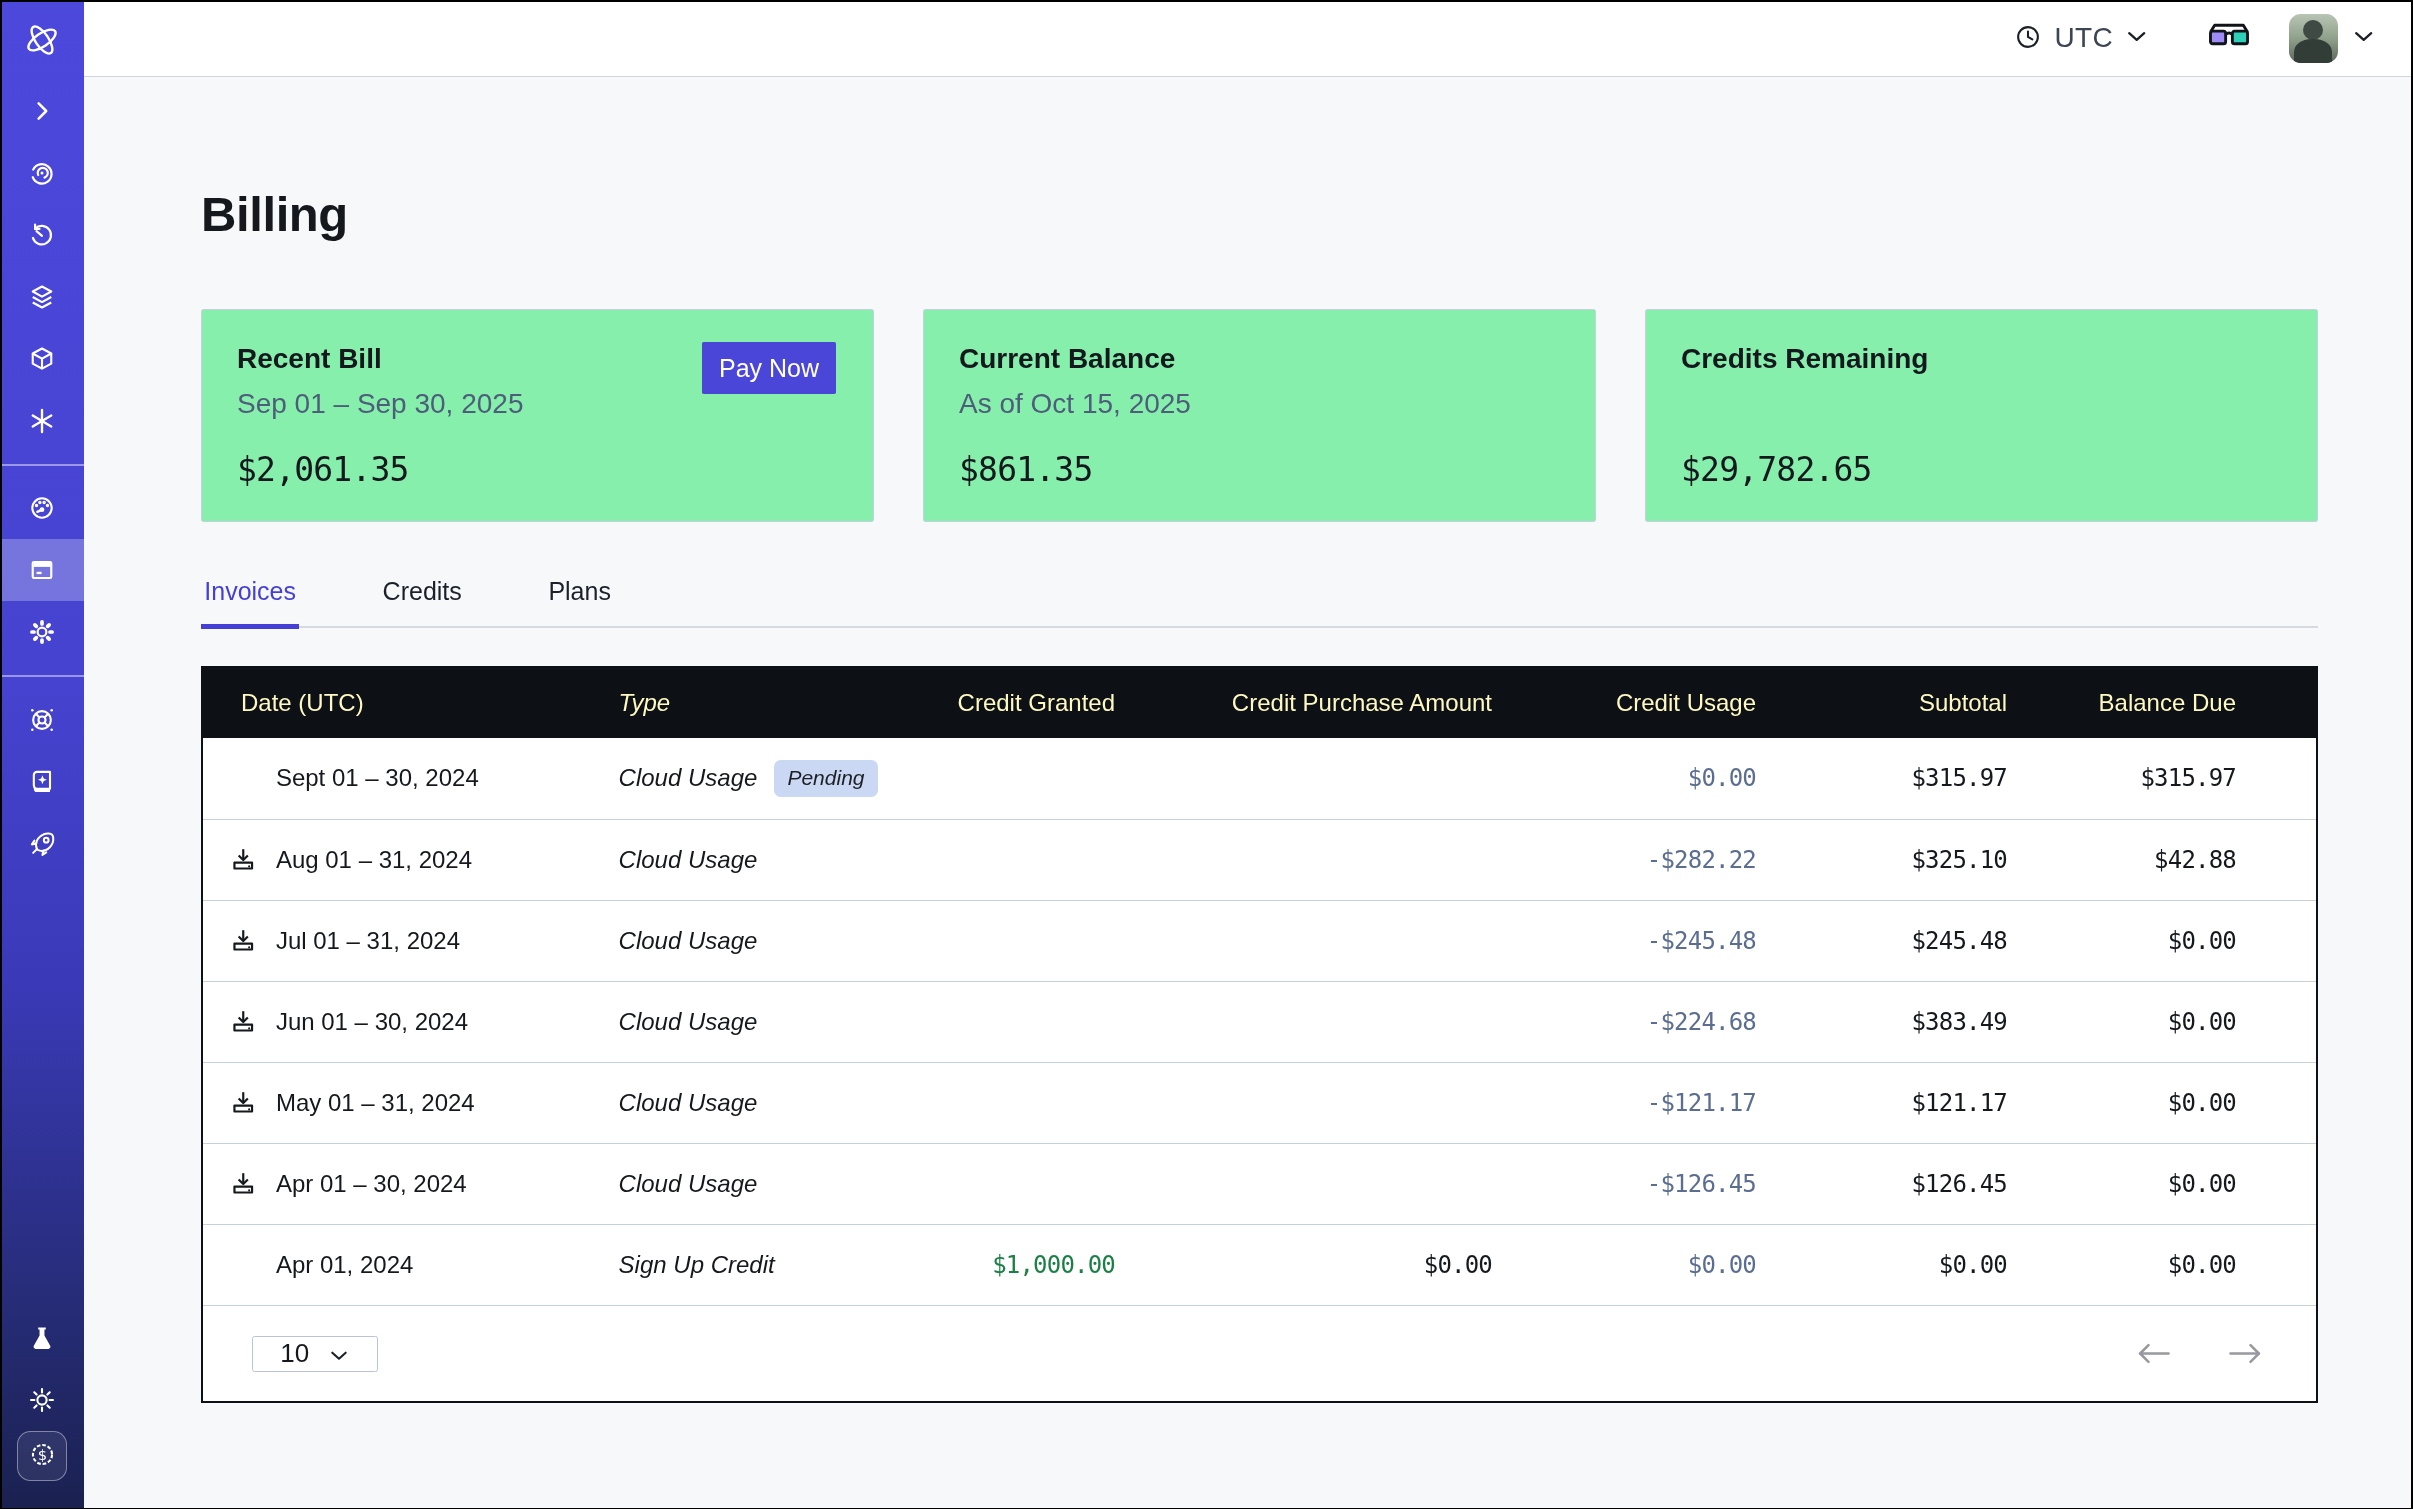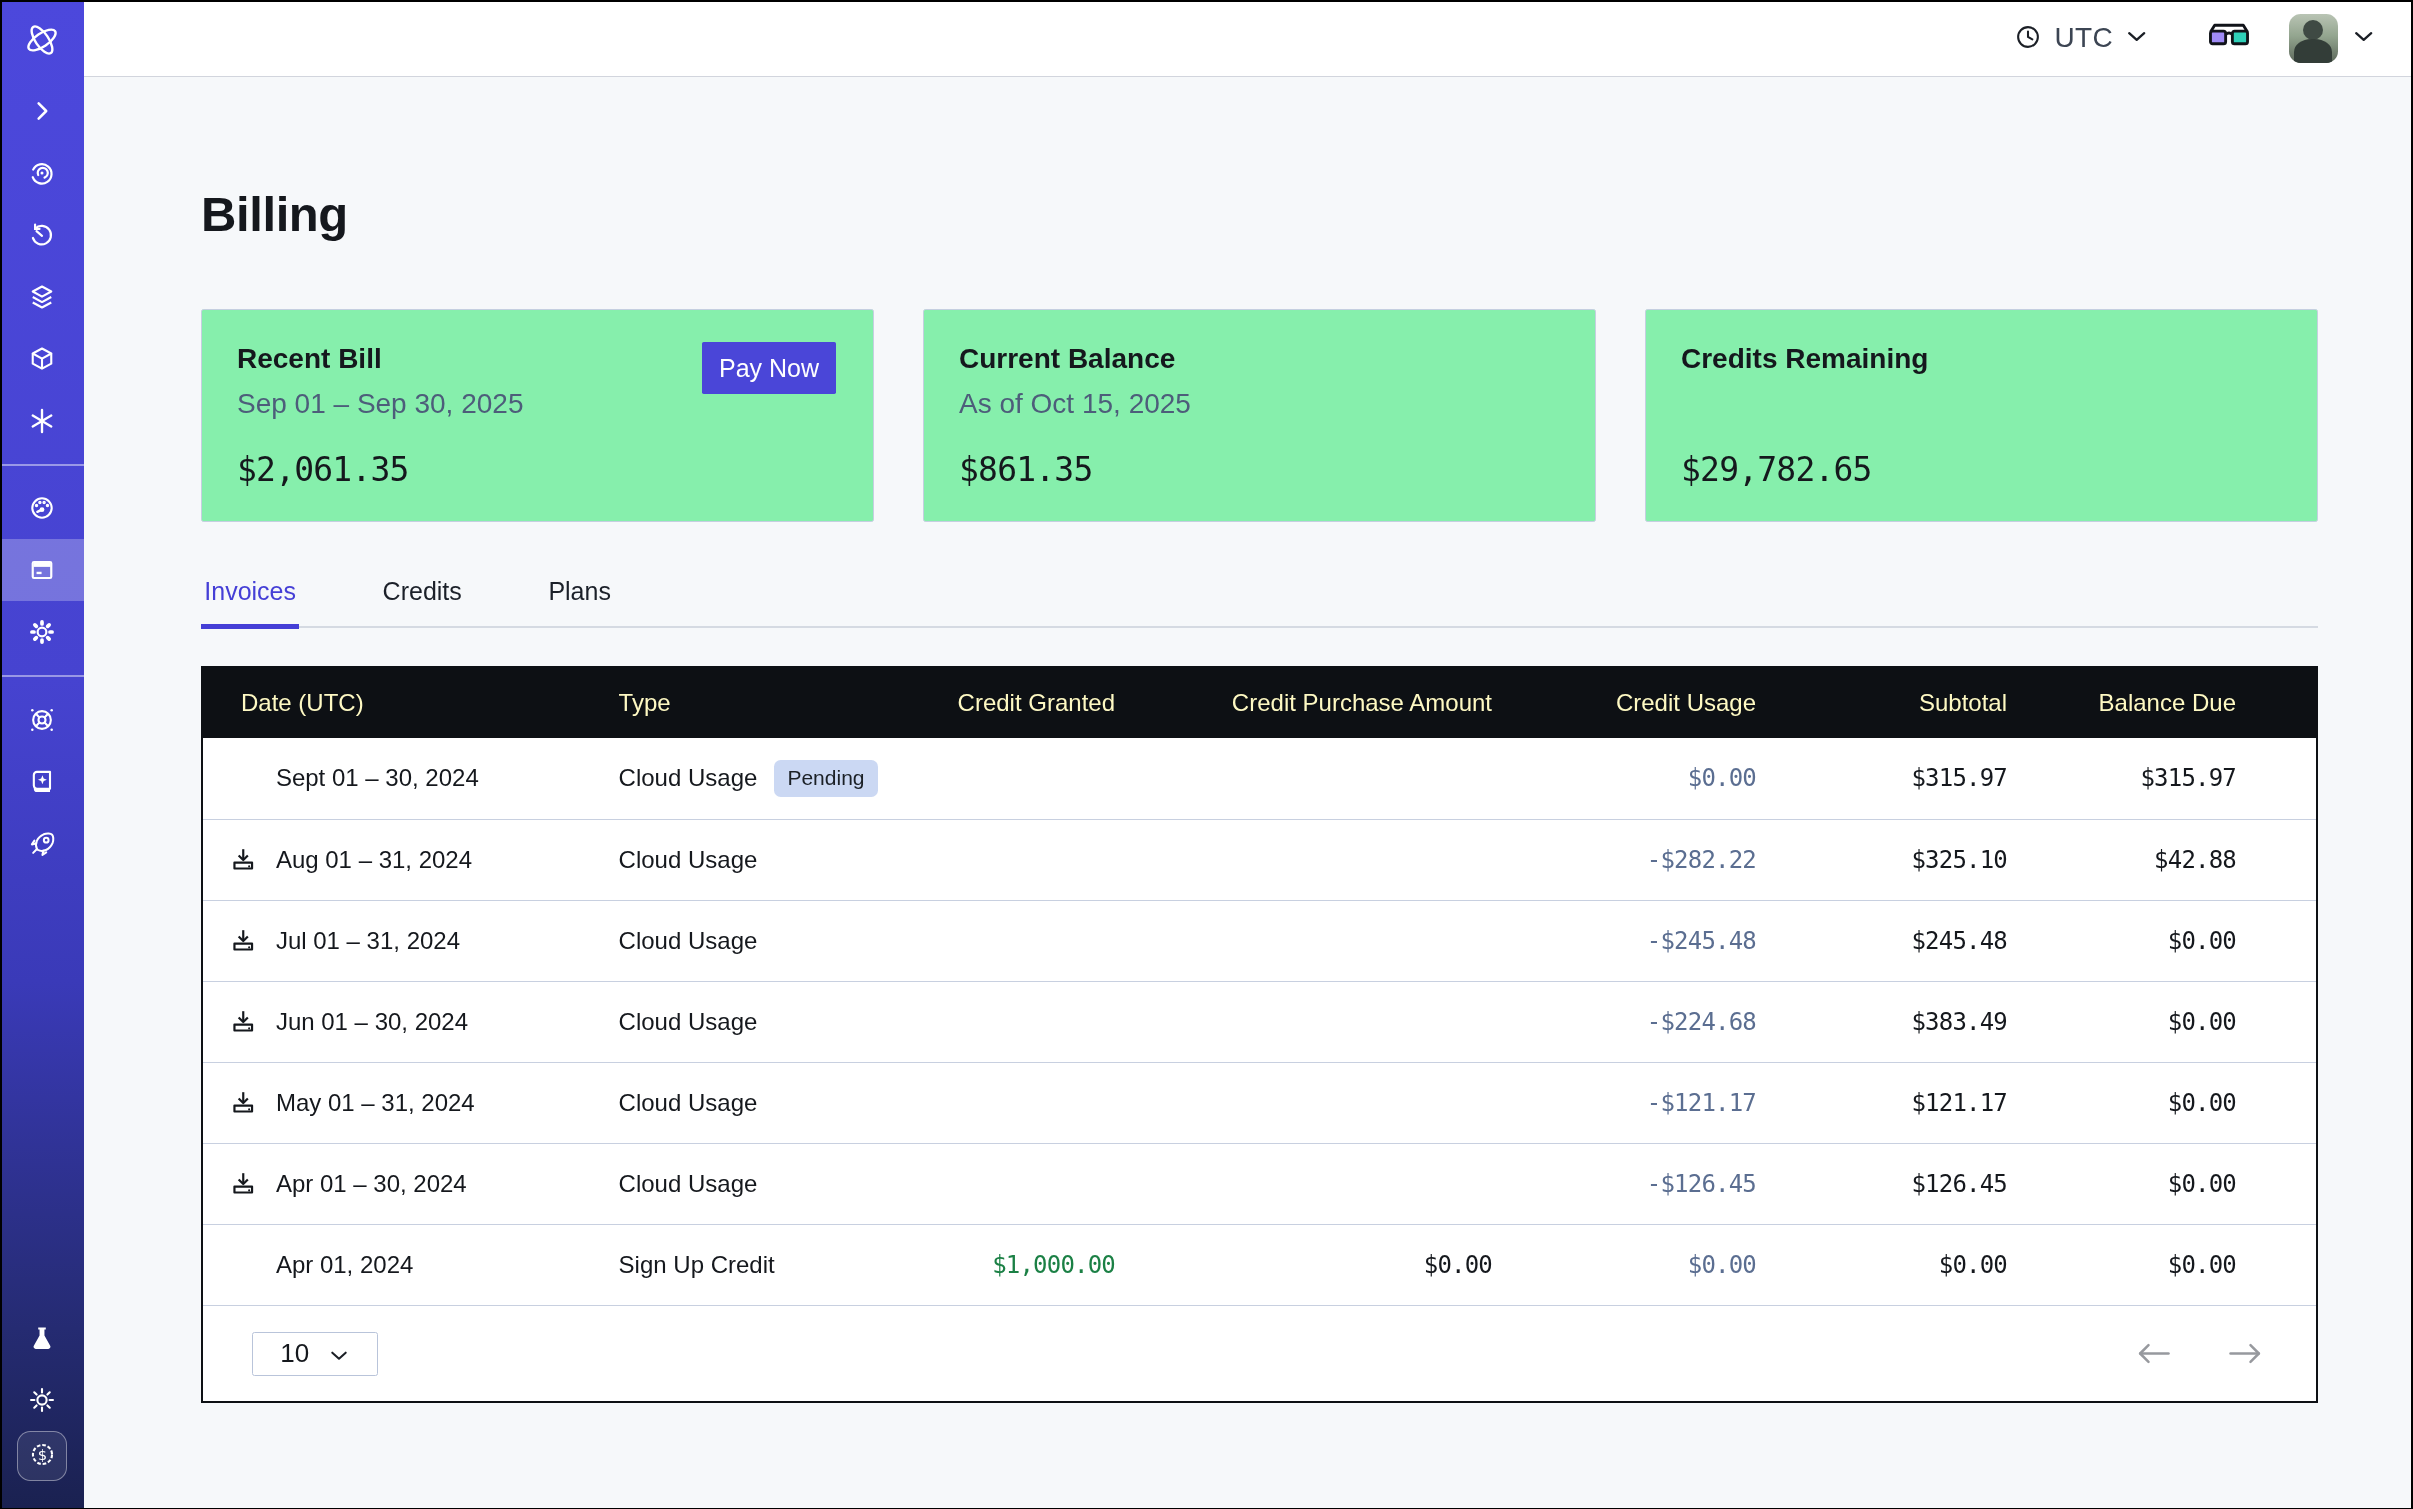--- a/index.html
+++ b/index.html
@@ -78,21 +78,21 @@
 
   
   .table-wrap { margin-top: 38px; border: 2.5px solid #0d1014; background: #fff; }
   table { width: 100%; border-collapse: collapse; table-layout: fixed; }
   thead th {
     background: #0d1014; color: #fef9c3; height: 70px; font-size: 24px; font-weight: 500; text-align: left;
   }
   td { height: 81px; font-size: 24px; color: #15181d; background: #fff; }
   tbody tr + tr td { border-top: 1.7px solid #c8d0e0; }
   .c1 { width: 393px; }
-  .c2 { width: 314px; padding-left: 22.6px; }
+  .c2 { width: 314px; padding-left: 22.6px; font-style: italic; }
   .c3 { width: 243px; text-align: right; padding-right: 38px; }
   .c4 { width: 377px; text-align: right; padding-right: 38px; }
   .c5 { width: 264px; text-align: right; padding-right: 38px; }
   .c6 { width: 251px; text-align: right; padding-right: 38px; }
   .c7 { text-align: right; padding-right: 80px; }
   th.c1 { padding-left: 38px; }
   .date-cell { display: flex; align-items: center; padding-left: 26px; gap: 18.4px; }
   .dl-slot { width: 28.5px; height: 28.5px; flex: 0 0 28.5px; display: flex; align-items: center; justify-content: center; }
   .dl-btn { cursor: pointer; display: flex; }
   .type-cell { display: flex; align-items: center; gap: 16.7px; }
@@ -102,21 +102,21 @@
   .mono { font-family: "DejaVu Sans Mono", monospace; letter-spacing: -0.8px; }
   .usage { color: #5b6e91; }
   .green { color: #1b8045; }
 
   
   .table-footer {
     height: 96px; border-top: 1.7px solid #c8d0e0; background: #fff;
     display: flex; align-items: center; justify-content: space-between; padding: 0 52px 0 49px;
   }
   .page-size {
-    width: 126px; height: 44px; border: 1.7px solid #b9c4da; border-radius: 2.5px; background: #fff;
+    width: 126px; height: 36px; border: 1.7px solid #b9c4da; border-radius: 2.5px; background: #fff;
     display: flex; align-items: center; justify-content: center; gap: 18.4px; font-size: 26px; color: #15181d; cursor: pointer;
   }
   .pager { display: flex; align-items: center; gap: 55px; }
   .pager-arrow { cursor: pointer; display: flex; }
 </style>
 </head>
 <body>
 
 <div class="app">
   <div class="frame"></div>

